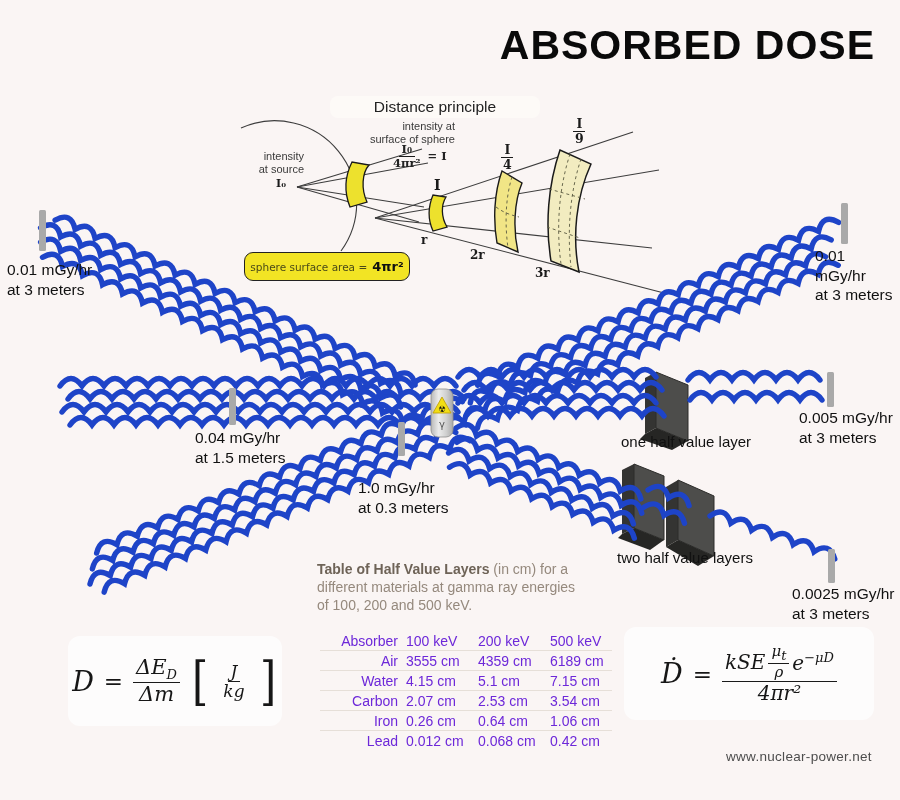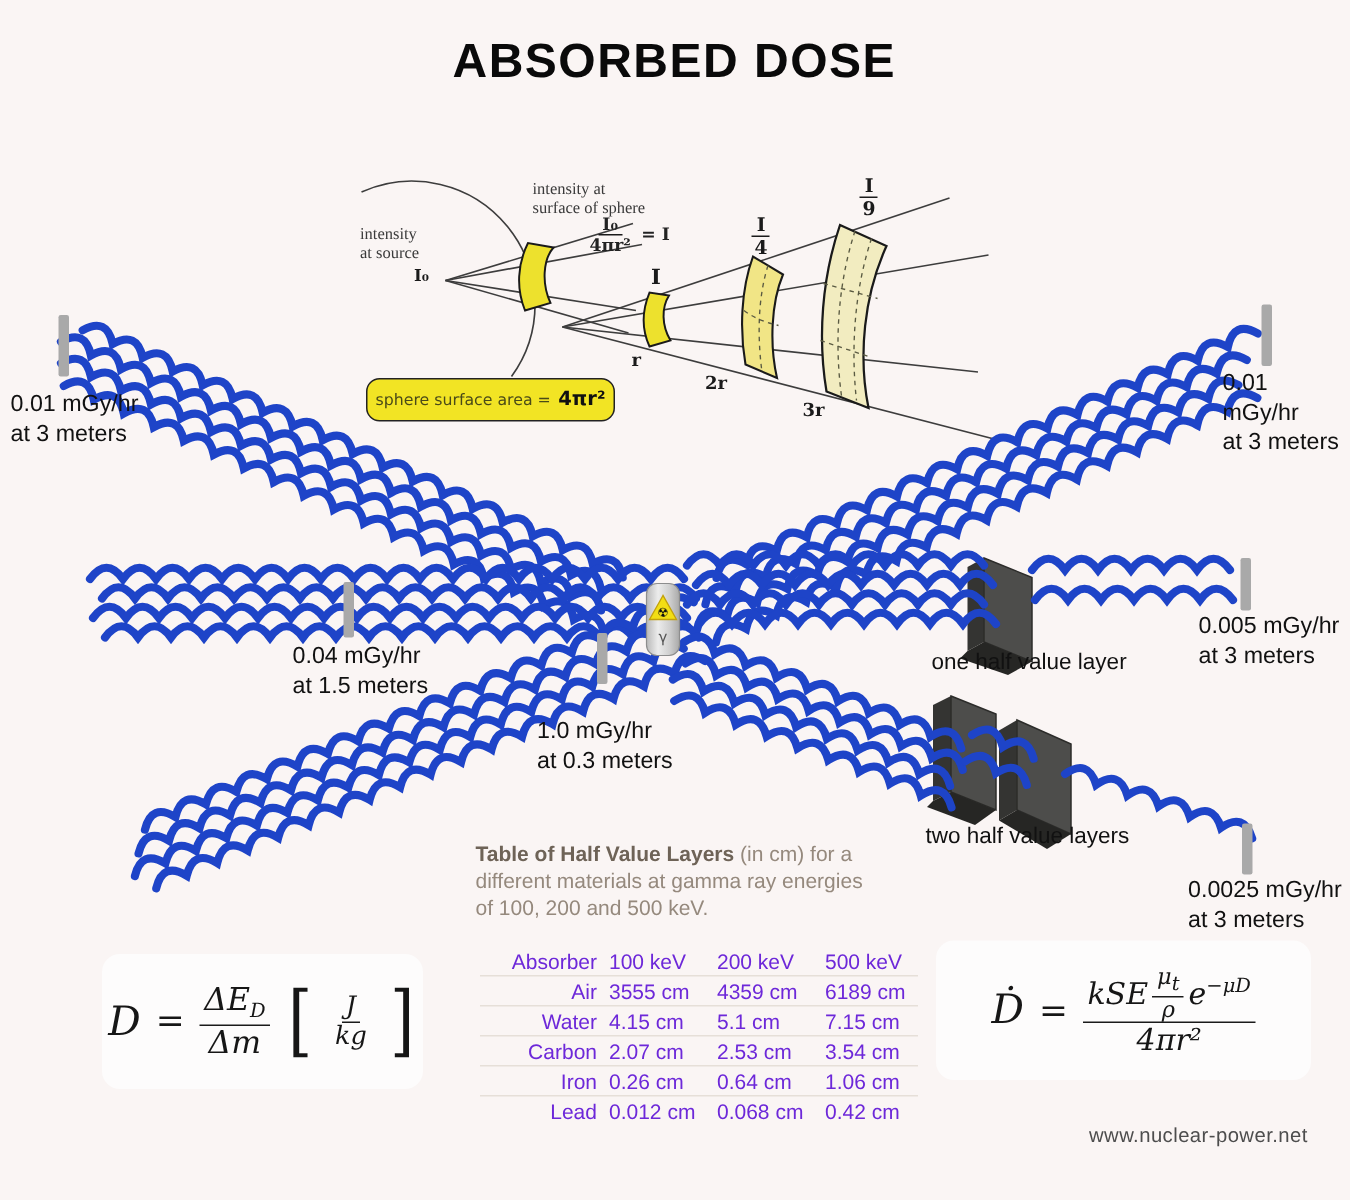--- a/index.html
+++ b/index.html
@@ -2,25 +2,25 @@
 <html><head>
 <meta charset="utf-8">
 <style>
   html,body{margin:0;padding:0;}
   .canvas{position:relative;width:900px;height:800px;background:#faf5f4;overflow:hidden;
           font-family:"Liberation Sans",sans-serif;color:#1a1a1a;}
   .abs{position:absolute;}
   svg.art{position:absolute;left:0;top:0;}
 
   
-  .page-title{left:12px;top:22px;width:875px;text-align:center;font-size:32px;font-weight:800;
+  .page-title{left:0;top:22px;width:875px;text-align:right;font-size:41px;font-weight:800;
               letter-spacing:1px;color:#0a0a0a;}
   .dp-title{left:330px;top:96px;width:210px;text-align:center;font-size:15.5px;color:#222;
             background:#fdfaf7;border-radius:8px;padding:2px 0;}
-  .dp-small{font-family:Liberation Serif, serif;font-size:11px;color:#3a3a3a;line-height:12.5px;text-align:left;}
+  .dp-small{font-family:Liberation Sans, sans-serif;font-size:11px;color:#3a3a3a;line-height:12.5px;text-align:right;}
   .dp-serif{font-family:"DejaVu Serif",serif;font-weight:700;color:#1a1a1a;}
   .meas{font-size:15.5px;line-height:19.5px;color:#111;}
   .shield-label{font-size:15px;color:#111;}
   .watermark{left:726px;top:749px;font-size:13.5px;color:#4d4d4d;letter-spacing:.3px;}
 
   
   .fr{display:inline-flex;flex-direction:column;align-items:center;vertical-align:middle;}
   .fr .n{border-bottom:1.5px solid #1a1a1a;padding:0 3px;line-height:1.1;}
   .fr .d{padding:0 3px;line-height:1.1;}
 
@@ -184,20 +184,21 @@
 
     <g>
       <rect x="431" y="389" width="22" height="48" rx="7" fill="url(#srcGrad)" stroke="#8d8d8d" stroke-width="0.8"></rect>
       <path d="M442 397 L433 413 L451 413 Z" fill="#f2de14" stroke="#c2a10c" stroke-width="0.9"></path>
       <text x="442" y="411.5" font-size="8.5" text-anchor="middle" fill="#111" font-family="DejaVu Sans, sans-serif">☢</text>
       <text x="442" y="428" font-size="10" text-anchor="middle" fill="#555" font-family="DejaVu Sans, sans-serif">γ</text>
     </g>
   </svg>
 
   <div class="abs page-title">ABSORBED DOSE</div>
+  <div class="abs dp-title">Distance principle</div>
 
   <div class="abs dp-small" style="left:240px;top:150px;width:64px;">
     <div>intensity</div>
     <div>at source</div>
   </div>
   <div class="abs dp-serif" style="left:276px;top:177px;font-size:11px;">I₀</div>
   <div class="abs dp-small" style="left:355px;top:120px;width:100px;">
     <div>intensity at</div>
     <div>surface of sphere</div>
   </div>

